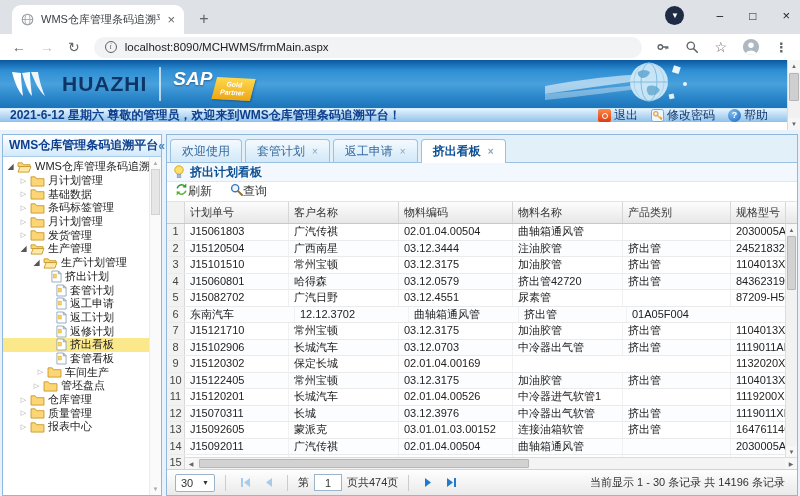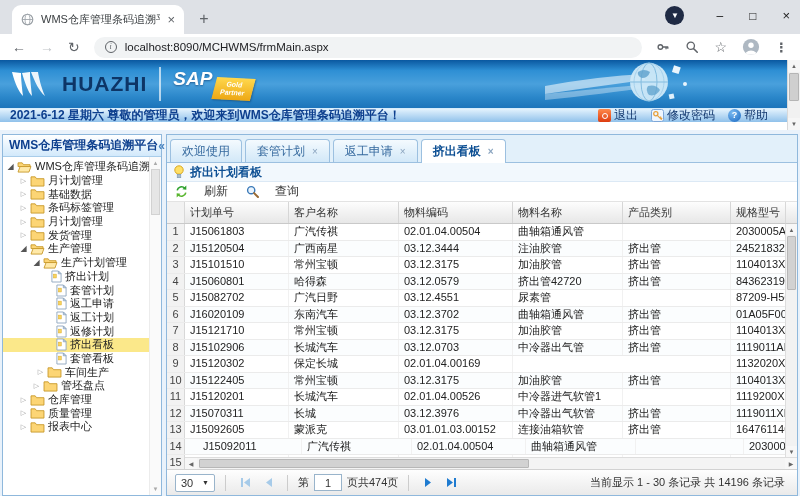--- a/index.html
+++ b/index.html
@@ -61,21 +61,21 @@
 .ss-thumb{position:absolute;top:12px;left:1px;right:1px;height:46px;background:#e6e6e6;border:1px solid #d2d2d2}
 .splitter{width:4px}
 
 .main{flex:1;display:flex;flex-direction:column;background:#fff;border:1px solid #8fb8dc;position:relative;overflow:hidden}
 .tabstrip{height:28px;background:#e2f0fa;border-bottom:1px solid #9cc0e0;display:flex;align-items:flex-end;padding:4px 4px 0 3px;gap:3px}
 .tab{height:23px;display:flex;align-items:center;padding:0 11px;border:1px solid #9cc0e0;border-bottom:none;border-radius:4px 4px 0 0;background:linear-gradient(#f4fafe,#d2e8f8);font-size:12px;color:#35699e;white-space:nowrap}
 .tab.active{background:#fff;height:24px;margin-bottom:-1px;font-weight:bold;color:#0d4f93;position:relative;z-index:2}
 .tab .tclose{font-size:10px;color:#8aa4bf;margin-left:7px}
 .panel-hd{height:19px;background:#f2f8fd;border-bottom:1px solid #dce9f5;display:flex;align-items:center;gap:5px;padding:0 6px;font-size:12px;font-weight:bold;color:#0d4f93}
 .toolbar{height:20px;background:#fff;border-bottom:1px solid #e3e3e3;display:flex;align-items:center;gap:18px;padding:0 8px;font-size:12px;color:#333}
-.tbtn{display:flex;align-items:center;gap:16px}
+.tbtn{display:flex;gap:0}
 
 
 .grid{flex:1;position:relative;overflow:hidden}
 .grid-header{position:absolute;top:0;left:0;right:12px;height:22px;display:flex;background:linear-gradient(#fdfdfd,#e7e7e7);border-bottom:1px solid #c9c9c9}
 .hd-filler{position:absolute;top:0;right:0;width:12px;height:22px;background:linear-gradient(#fdfdfd,#e7e7e7);border-bottom:1px solid #c9c9c9;border-left:1px solid #d8d8d8}
 .gh-cell{border-right:1px solid #d6d6d6;padding:0 5px;line-height:21px;font-size:11px;color:#333;white-space:nowrap;overflow:hidden;flex:none}
 .grid-body{position:absolute;top:22px;left:0;right:12px;bottom:0;overflow:hidden}
 .grid-row{height:16.5px;display:flex;border-bottom:1px solid #ebebeb;background:#fff}
 .grid-row:nth-child(even){background:#fbfdfe}
 .gr-cell{padding:0 5px;font-size:11px;line-height:15.5px;color:#222;border-right:1px solid #f1f1f1;white-space:nowrap;overflow:hidden;flex:none}
@@ -543,23 +543,22 @@
               <div class="gr-cell rn" style="width: 18px;">5</div>
               <div class="gr-cell" style="width: 104px;">J15082702</div>
               <div class="gr-cell" style="width: 110px;">广汽日野</div>
               <div class="gr-cell" style="width: 114px;">03.12.4551</div>
               <div class="gr-cell" style="width: 110px;">尿素管</div>
               <div class="gr-cell" style="width: 108px;"></div>
               <div class="gr-cell" style="flex: 1 1 0%; border-right: none;">87209-H56A</div>
             </div>
             <div class="grid-row">
               <div class="gr-cell rn" style="width: 18px;">6</div>
-              <div class="gr-cell" style="width: 104px;">J16020109</div>
               <div class="gr-cell" style="width: 110px;">东南汽车</div>
-              <div class="gr-cell" style="width: 114px;">03.12.3702</div>
+              <div class="gr-cell" style="width: 114px;">12.12.3702</div>
               <div class="gr-cell" style="width: 110px;">曲轴箱通风管</div>
               <div class="gr-cell" style="width: 108px;">挤出管</div>
               <div class="gr-cell" style="flex: 1 1 0%; border-right: none;">01A05F004</div>
             </div>
             <div class="grid-row">
               <div class="gr-cell rn" style="width: 18px;">7</div>
               <div class="gr-cell" style="width: 104px;">J15121710</div>
               <div class="gr-cell" style="width: 110px;">常州宝顿</div>
               <div class="gr-cell" style="width: 114px;">03.12.3175</div>
               <div class="gr-cell" style="width: 110px;">加油胶管</div>
@@ -615,21 +614,21 @@
               <div class="gr-cell rn" style="width: 18px;">13</div>
               <div class="gr-cell" style="width: 104px;">J15092605</div>
               <div class="gr-cell" style="width: 110px;">蒙派克</div>
               <div class="gr-cell" style="width: 114px;">03.01.01.03.00152</div>
               <div class="gr-cell" style="width: 110px;">连接油箱软管</div>
               <div class="gr-cell" style="width: 108px;">挤出管</div>
               <div class="gr-cell" style="flex: 1 1 0%; border-right: none;">16476114000</div>
             </div>
             <div class="grid-row">
               <div class="gr-cell rn" style="width: 18px;">14</div>
-              <div class="gr-cell" style="width: 104px; margin-left: 13px;">J15092011</div>
+              <div class="gr-cell" style="width: 104px;">J15092011</div>
               <div class="gr-cell" style="width: 110px;">广汽传祺</div>
               <div class="gr-cell" style="width: 114px;">02.01.04.00504</div>
               <div class="gr-cell" style="width: 110px;">曲轴箱通风管</div>
               <div class="gr-cell" style="width: 108px;"></div>
               <div class="gr-cell" style="flex: 1 1 0%; border-right: none;">2030005ASVI</div>
             </div>
             <div class="grid-row">
               <div class="gr-cell rn" style="width: 18px;">15</div>
               <div class="gr-cell" style="width: 104px;"></div>
               <div class="gr-cell" style="width: 110px;"></div>

